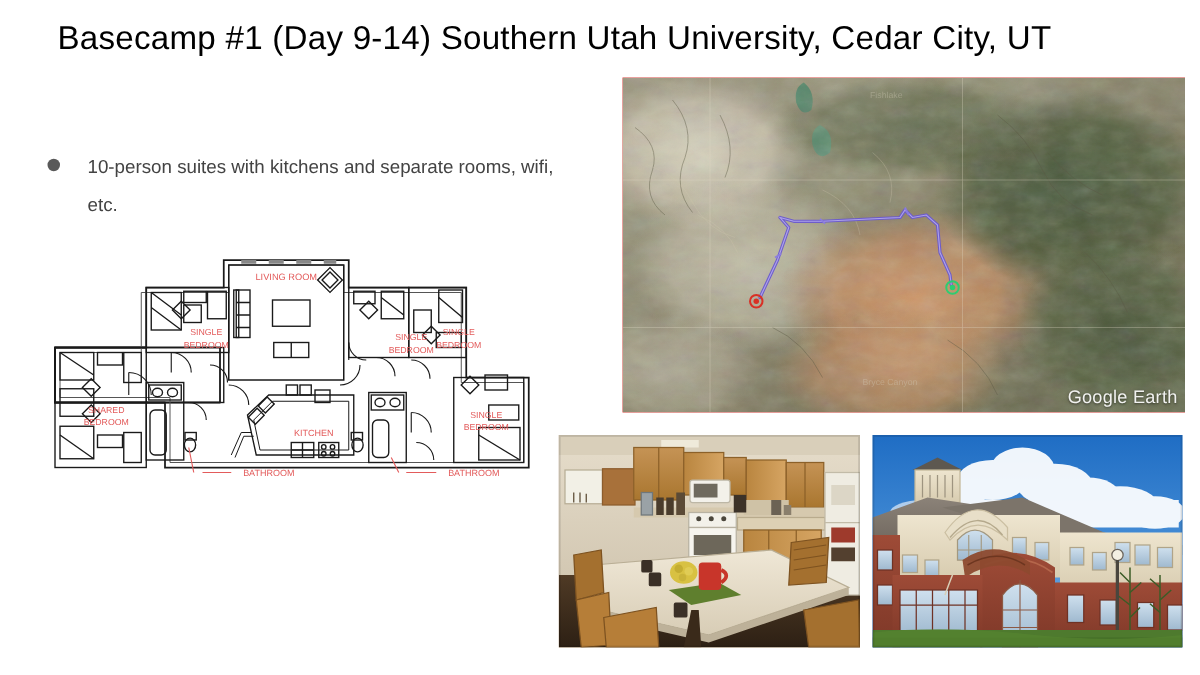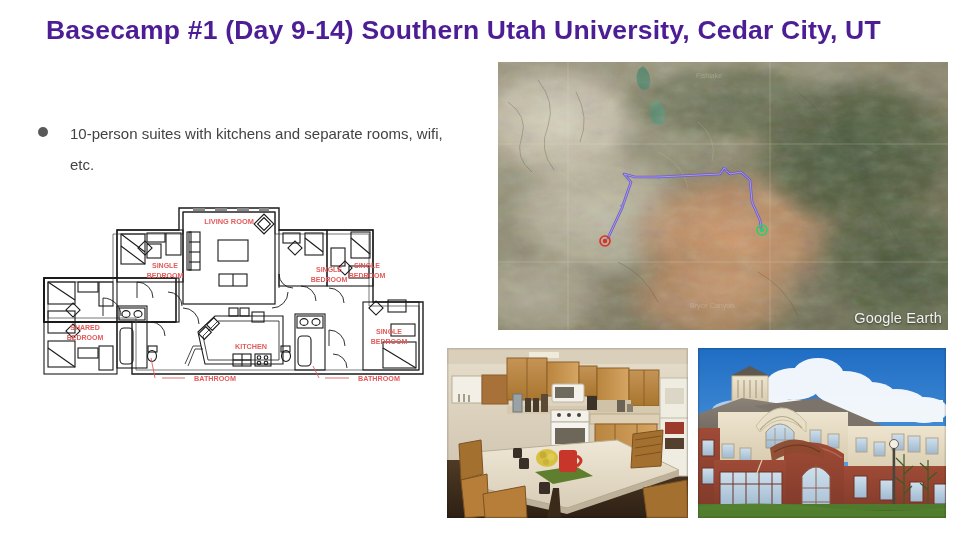--- a/index.html
+++ b/index.html
@@ -16,23 +16,23 @@
   }
 
   
   #slide-title {
     position: absolute;
     left: 46px;
     top: 12px;
     width: 880px;
     font-size: 26.5px;
     line-height: 36px;
-    color: #4c1d95;
+    color: #000000;
     letter-spacing: 0.2px;
-    font-weight: 700;
+    font-weight: 400;
   }
 
   
   #bullet-list {
     position: absolute;
     left: 38px;
     top: 118px;
     width: 420px;
   }
   .bullet-row {
@@ -54,21 +54,20 @@
     color: #434343;
   }
 
   
   #floorplan {
     position: absolute;
     left: 33px;
     top: 196px;
     width: 415px;
     height: 190px;
-    font-weight: bold;
   }
   #floorplan svg { display:block; width:100%; height:100%; }
 
   
   #map-figure {
     position: absolute;
     left: 498px;
     top: 62px;
     width: 450px;
     height: 268px;

